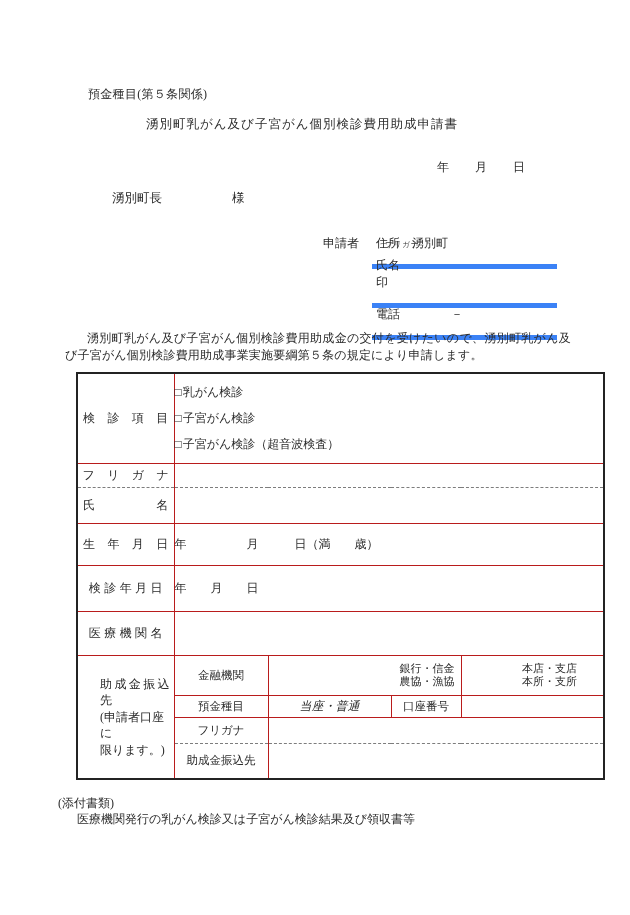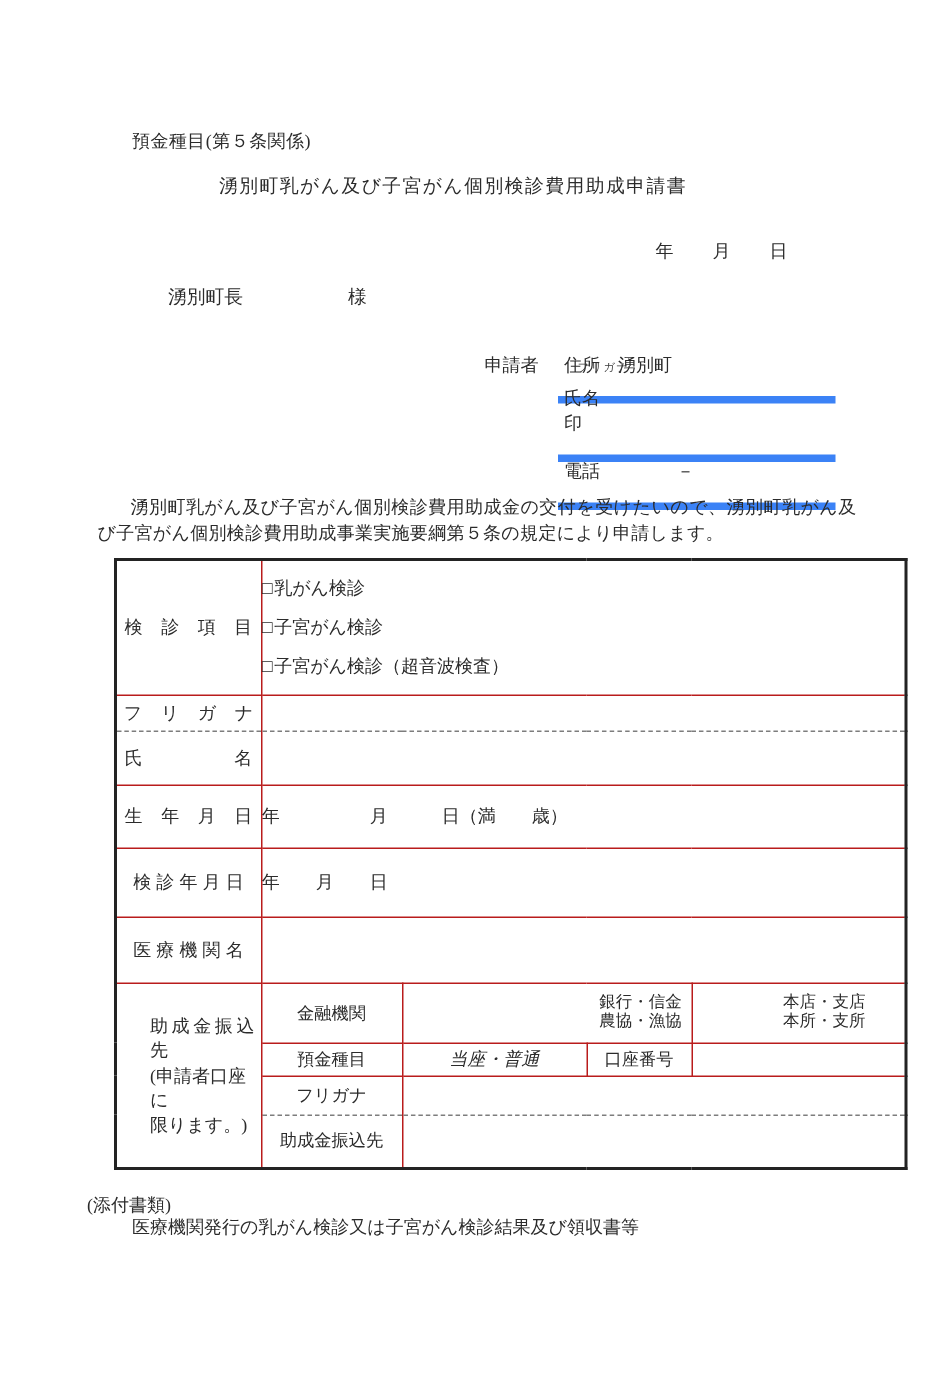--- a/index.html
+++ b/index.html
@@ -50,21 +50,21 @@
 
   td.payee-lbl { text-align:left; padding-left:22px; line-height:16.5px; font-size:12px; vertical-align:middle; }
   .payee-l1 { letter-spacing:2.4px; }
   td.sub-lbl { text-align:center; font-size:11.5px; }
   .right-opts { text-align:right; font-size:11px; line-height:13.5px; }
   .bank-type-cell .right-opts { padding-right:6px; }
   .branch-cell .right-opts { padding-right:26px; }
   td.center-opt { text-align:center; font-size:12px;font-style:italic; }
 
   .attachments { left:58px; top:795px; font-size:12px; line-height:16px; }
-  .attach-body { margin-left:30px;font-family:Liberation Mono, monospace; }
+  .attach-body { margin-left:19px; }
 </style>
 </head>
 <body>
 
 <div class="abs form-note">預金種目(第５条関係)</div>
 
 <div class="abs doc-title">湧別町乳がん及び子宮がん個別検診費用助成申請書</div>
 
 <div class="abs date-line">
   <span>年</span>

